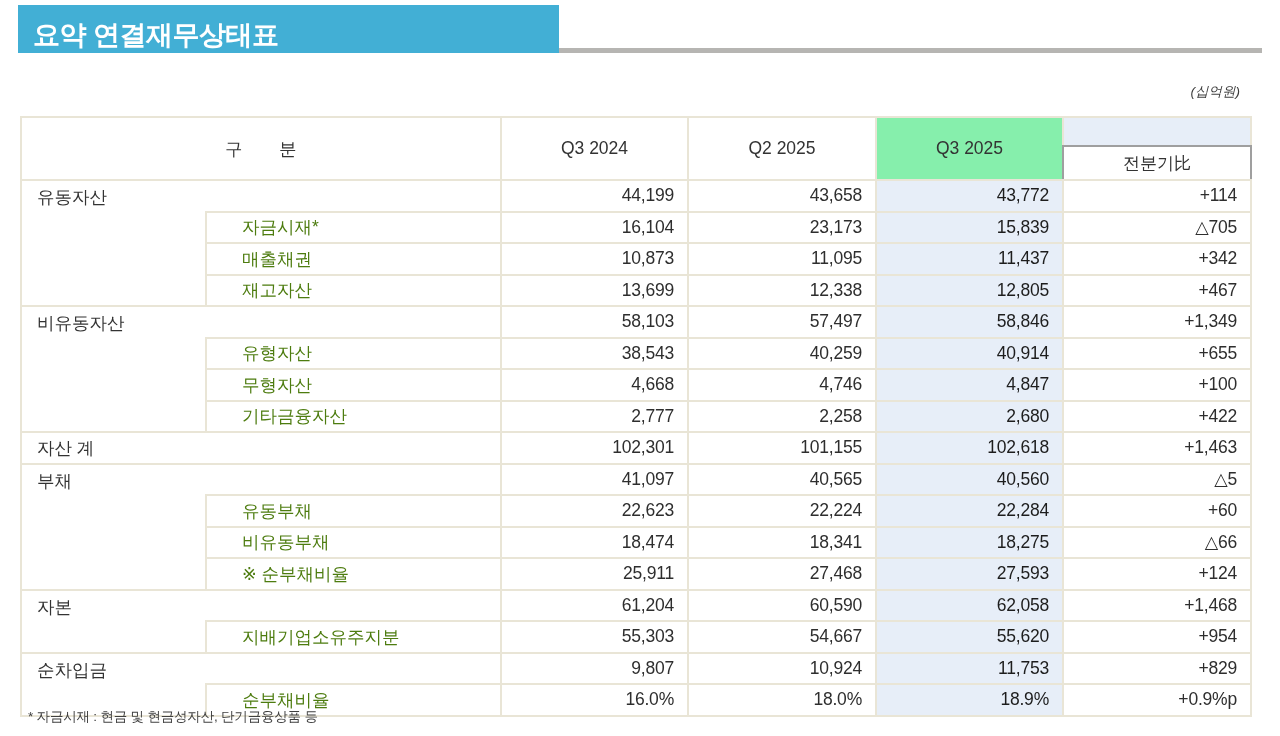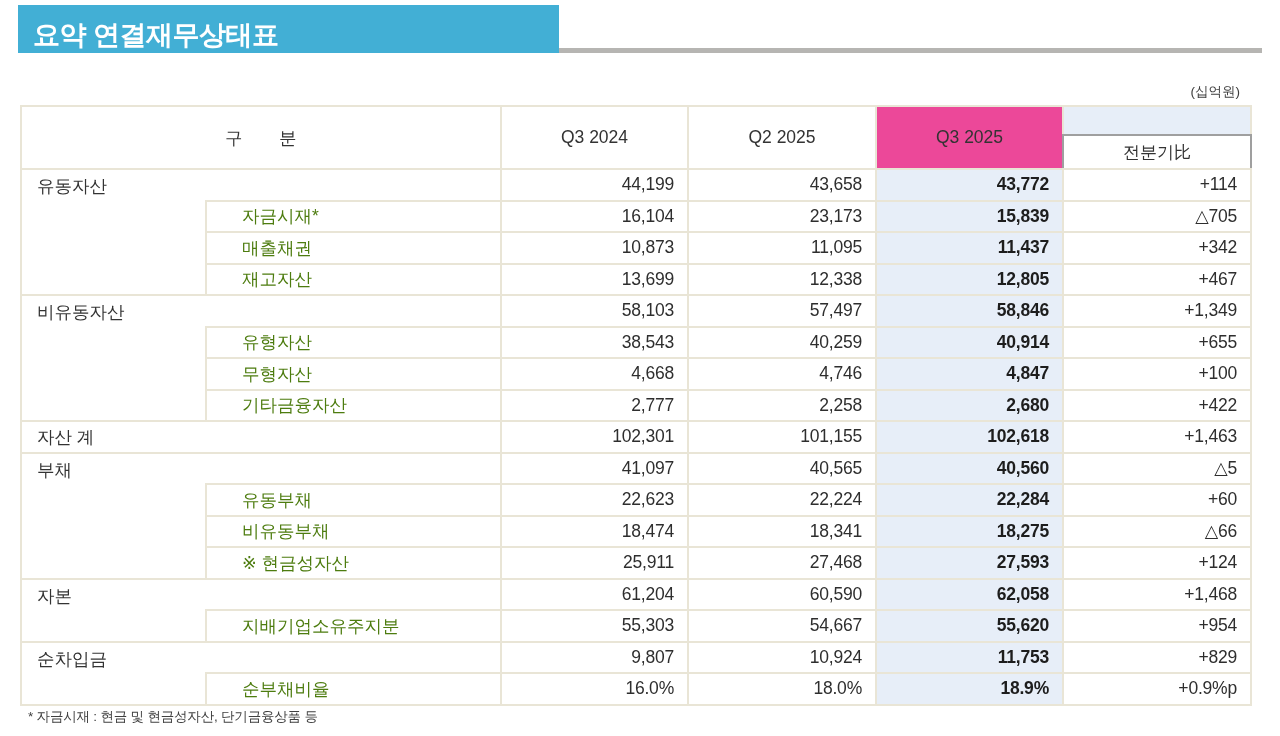--- a/index.html
+++ b/index.html
@@ -5,42 +5,42 @@
   html,body{margin:0;padding:0;background:#fff;}
   .page{position:relative;width:1280px;height:736px;background:#ffffff;overflow:hidden;
         font-family:"Liberation Sans","DejaVu Sans",sans-serif;color:#2e2e2e;}
 
   
   .banner{position:absolute;left:18px;top:5px;width:541px;height:48px;background:#42afd5;
           display:flex;align-items:flex-end;box-sizing:border-box;padding-left:15px;}
   .banner .ttl{color:#ffffff;font-size:27px;font-weight:700;letter-spacing:-0.5px;}
   .rule{position:absolute;left:559px;top:48px;width:703px;height:5px;background:#b6b5b2;}
 
-  .unit{position:absolute;right:40px;top:83px;font-size:13.5px;color:#3c3c3c;}
+  .unit{position:absolute;right:40px;top:83px;font-size:13.5px;color:#3c3c3c;font-style:italic;}
 
   
-  .tblwrap{position:absolute;left:20px;top:105px;width:1230px;}
+  .tblwrap{position:absolute;left:20px;top:116px;width:1230px;}
   table{border-collapse:collapse;table-layout:fixed;width:1230px;}
   col.c-g1{width:185px;} col.c-g2{width:295px;}
   col.c-v1{width:187px;} col.c-v2{width:188px;} col.c-v3{width:187px;} col.c-v4{width:188px;}
   th,td{border:2px solid #e9e5d6;box-sizing:border-box;font-weight:400;}
 
   tr.hdr{height:63px;}
   th{font-size:17.5px;color:#333;text-align:center;vertical-align:middle;}
   th.h-gubun{white-space:pre;letter-spacing:0.5px;}
-  th.h-q3{background:#ec4899;margin-top:27px;}
+  th.h-q3{background:#86efac;margin-top:27px;}
   th.h-diff{background:#e7eef8;position:relative;padding:0;}
   .diffbox{position:absolute;left:-2px;right:-2px;bottom:0;height:34px;background:#ffffff;
            border:2px solid #9f9f9f;border-bottom:none;display:flex;align-items:center;
            justify-content:center;font-size:17px;color:#333;box-sizing:border-box;text-align:right;}
 
   tr.row{height:31.5px;}
   td{font-size:17.5px;vertical-align:middle;}
   td.num{text-align:right;padding-right:13px;letter-spacing:-0.2px;color:#2e2e2e;}
-  td.q3{background:#e7eef8;font-weight:700;color:#1d1d1d;padding-left:48px;}
+  td.q3{background:#e7eef8;font-weight:400;color:#1d1d1d;padding-left:48px;}
   td.glabel{border-right:0 none;vertical-align:top;padding:4px 0 0 15px;color:#333;}
   td.gspacer{border-left:0 none;}
   td.sublabel{padding-left:35px;color:#4d7c0f;}
   td.flabel{padding-left:15px;color:#333;}
 
   .footnote{position:absolute;left:28px;top:708px;font-size:13.5px;color:#3f3f3f;letter-spacing:-0.2px;}
 </style>
 </head>
 <body>
 
@@ -159,21 +159,21 @@
         <td class="num">+60</td>
       </tr>
       <tr class="row">
         <td class="sublabel">비유동부채</td>
         <td class="num">18,474</td>
         <td class="num">18,341</td>
         <td class="num q3">18,275</td>
         <td class="num">△66</td>
       </tr>
       <tr class="row">
-        <td class="sublabel">※ 현금성자산</td>
+        <td class="sublabel">※ 순부채비율</td>
         <td class="num">25,911</td>
         <td class="num">27,468</td>
         <td class="num q3">27,593</td>
         <td class="num">+124</td>
       </tr>
 
       <tr class="row">
         <td class="glabel" rowspan="2">자본</td>
         <td class="gspacer"></td>
         <td class="num">61,204</td>

